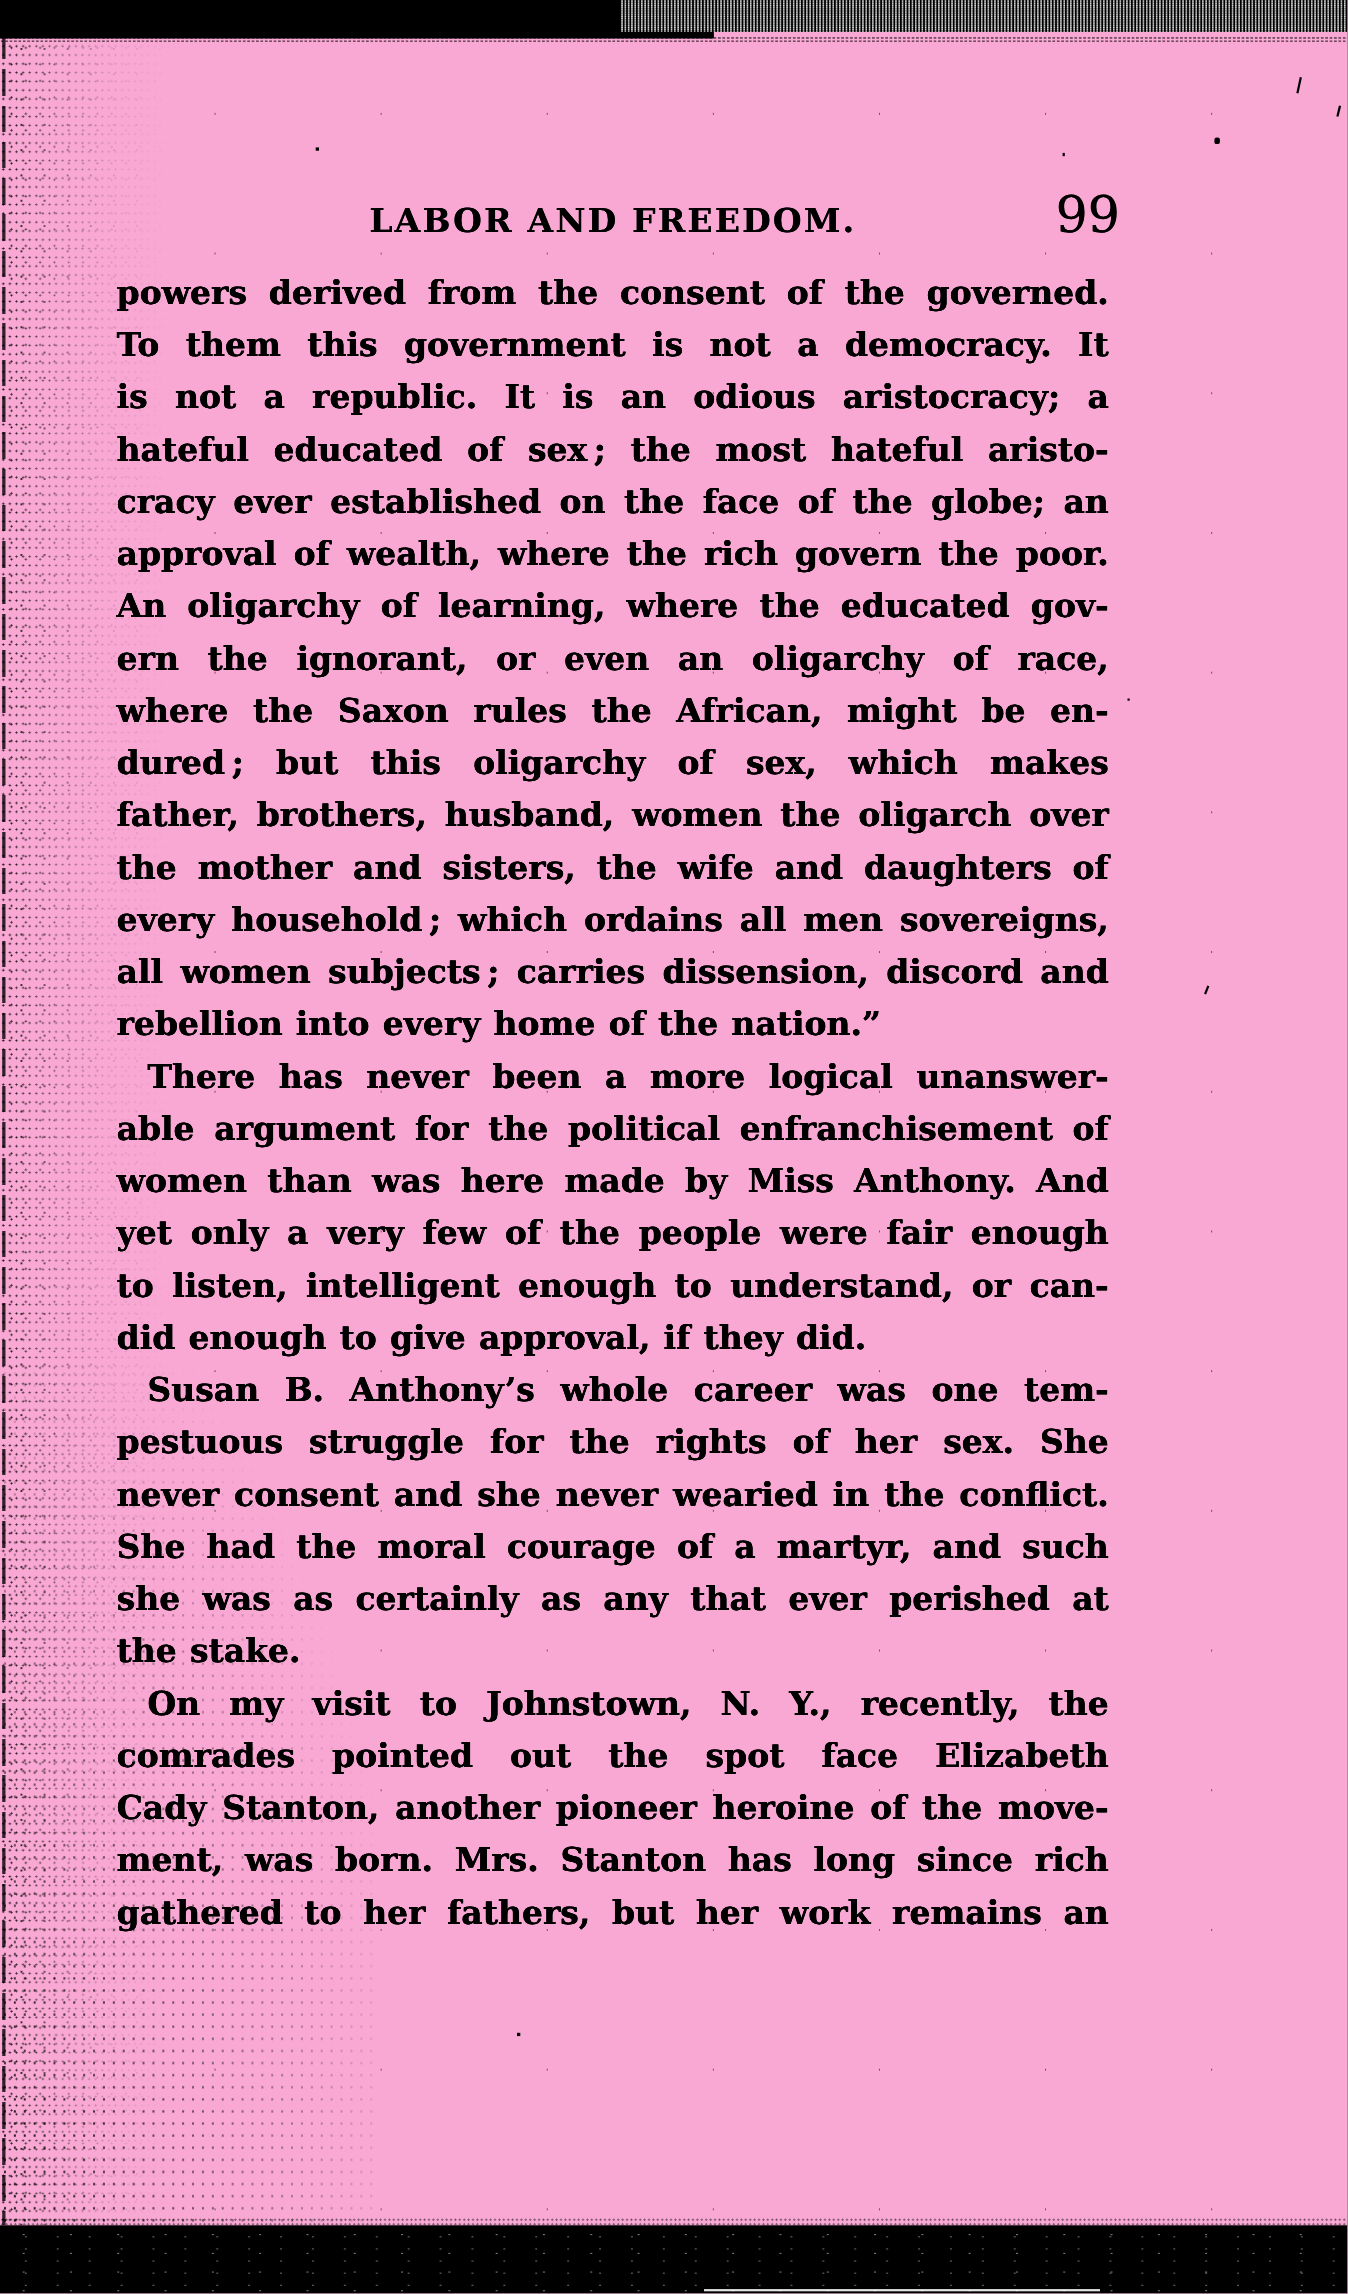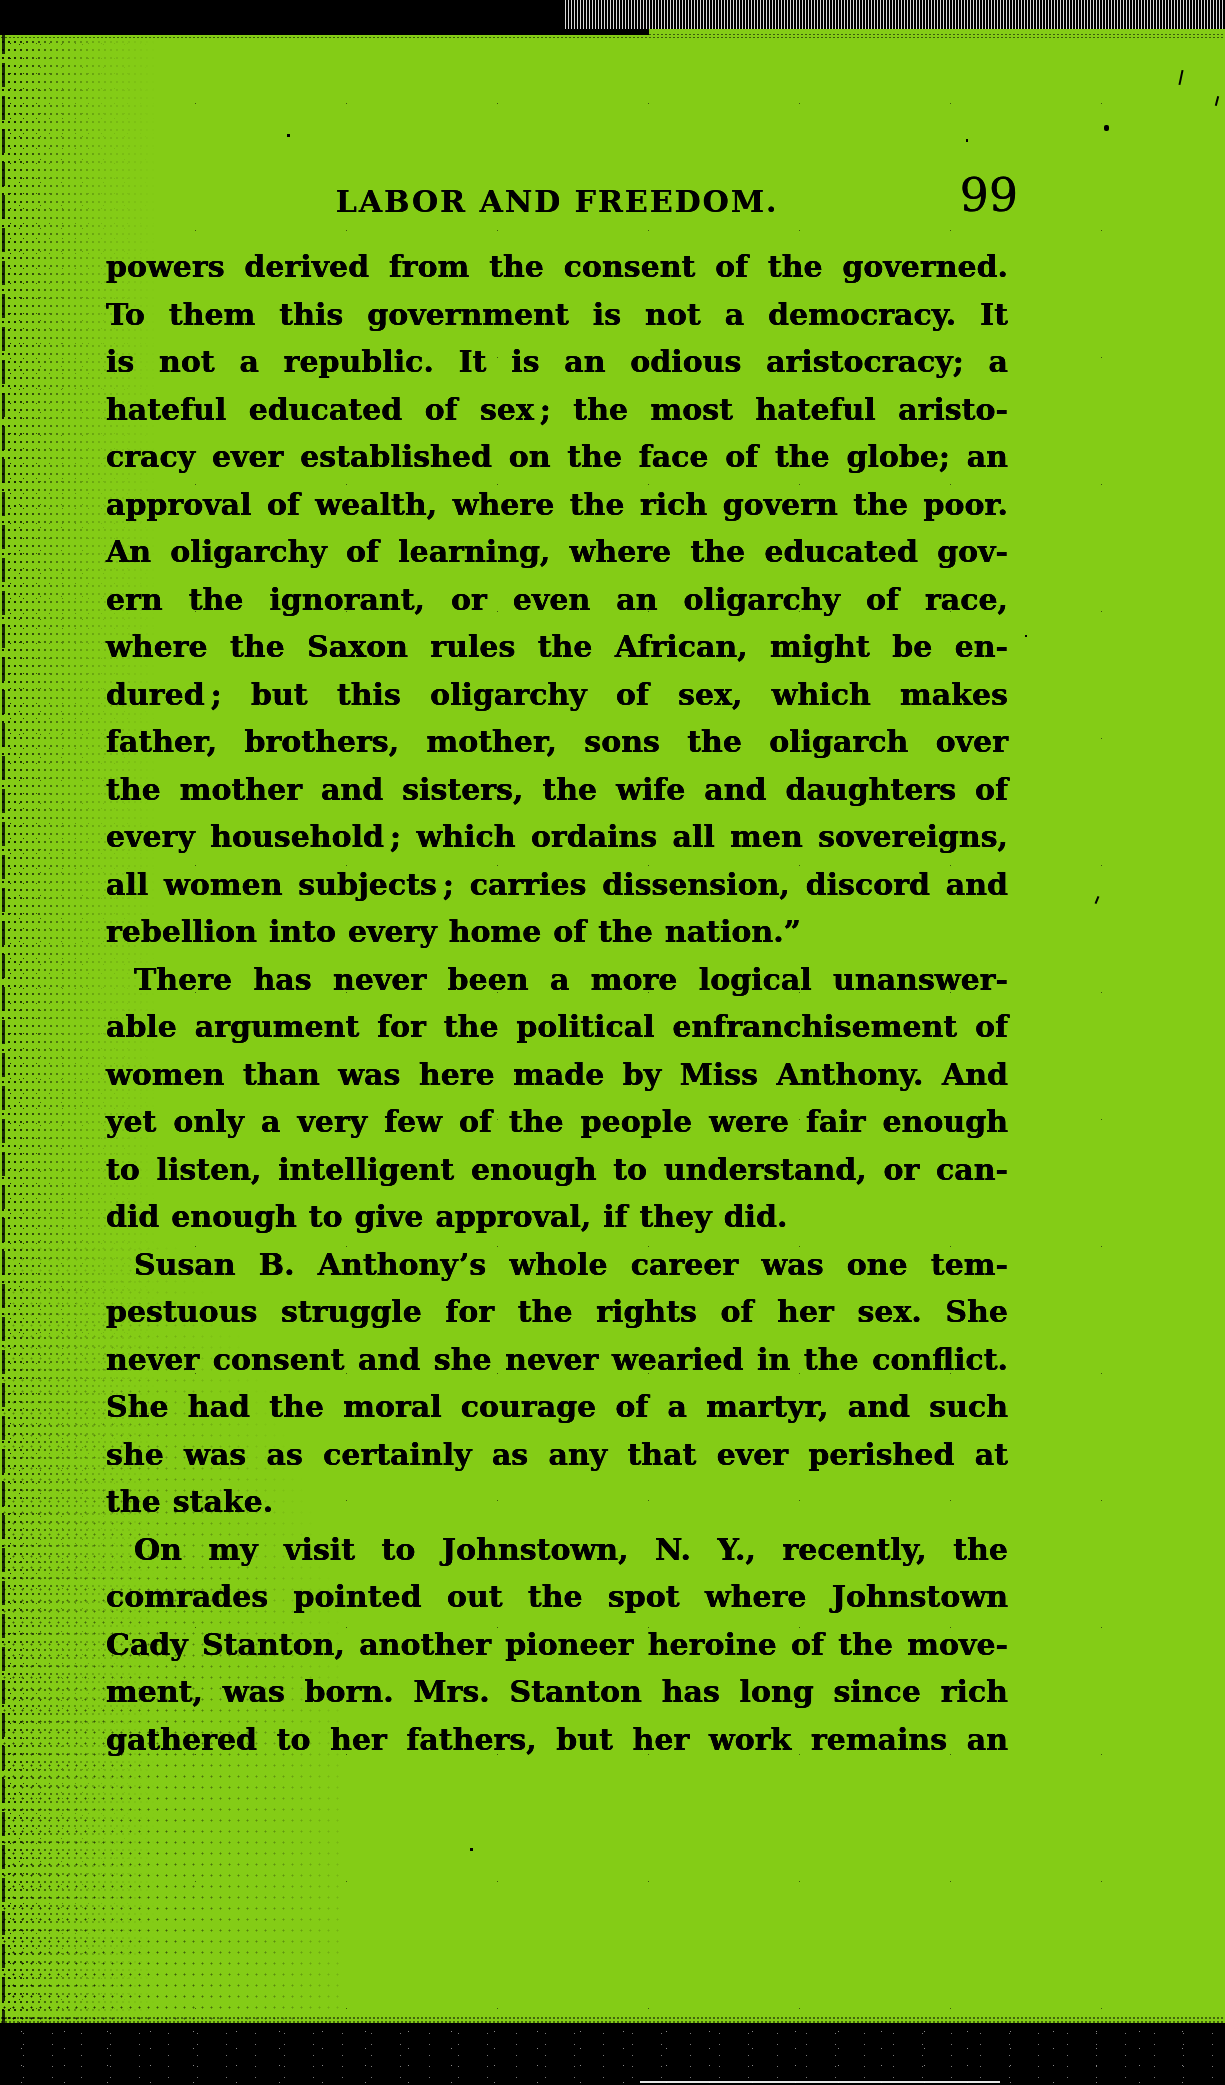--- a/index.html
+++ b/index.html
@@ -1,19 +1,19 @@
 <!DOCTYPE html>
 <html><head>
 <meta charset="utf-8">
 <style>
   html,body{margin:0;padding:0;background:#777;}
   .page{
     position:relative;
     width:1225px;height:2085px;
-    background:#84cc16;
+    background:#f9a8d4;
     overflow:hidden;
     font-family:"DejaVu Serif","Liberation Serif",serif;
     color:#000;
   }
 
   
   .top-band{position:absolute;top:0;left:0;right:0;height:27px;background:#000;}
   .top-band-left{position:absolute;top:0;left:0;width:53%;height:35px;background:#000;}
   .top-band-dither{
     position:absolute;top:0;left:46%;right:0;height:29px;background:#000;
@@ -141,39 +141,39 @@
       <div class="line">powers derived from the consent of the governed.</div>
       <div class="line">To them this government is not a democracy.  It</div>
       <div class="line">is not a republic.  It is an odious aristocracy; a</div>
       <div class="line">hateful educated of sex ; the most hateful aristo-</div>
       <div class="line">cracy ever established on the face of the globe; an</div>
       <div class="line">approval of wealth, where the rich govern the poor.</div>
       <div class="line">An oligarchy of learning, where the educated gov-</div>
       <div class="line">ern the ignorant, or even an oligarchy of race,</div>
       <div class="line">where the Saxon rules the African, might be en-</div>
       <div class="line">dured ; but this oligarchy of sex, which makes</div>
-      <div class="line">father, brothers, mother, sons the oligarch over</div>
+      <div class="line">father, brothers, husband, women the oligarch over</div>
       <div class="line">the mother and sisters, the wife and daughters of</div>
       <div class="line">every household ; which ordains all men sovereigns,</div>
       <div class="line">all women subjects ; carries dissension, discord and</div>
       <div class="line flush">rebellion into every home of the nation.”</div>
       <div class="line indent">There has never been a more logical unanswer-</div>
       <div class="line">able argument for the political enfranchisement of</div>
       <div class="line">women than was here made by Miss Anthony.  And</div>
       <div class="line">yet only a very few of the people were fair enough</div>
       <div class="line">to listen, intelligent enough to understand, or can-</div>
       <div class="line flush">did enough to give approval, if they did.</div>
       <div class="line indent">Susan B. Anthony’s whole career was one tem-</div>
       <div class="line">pestuous struggle for the rights of her sex.  She</div>
       <div class="line">never consent and she never wearied in the conflict.</div>
       <div class="line">She had the moral courage of a martyr, and such</div>
       <div class="line">she was as certainly as any that ever perished at</div>
       <div class="line flush">the stake.</div>
       <div class="line indent">On my visit to Johnstown, N. Y., recently, the</div>
-      <div class="line">comrades pointed out the spot where Johnstown</div>
+      <div class="line">comrades pointed out the spot face Elizabeth</div>
       <div class="line">Cady Stanton, another pioneer heroine of the move-</div>
       <div class="line">ment, was born.  Mrs. Stanton has long since rich</div>
       <div class="line">gathered to her fathers, but her work remains an</div>
     </div>
 
   <div class="bottom-fringe"></div>
   <div class="bottom-band">
     <div class="bottom-white-line"></div>
   </div>
 

